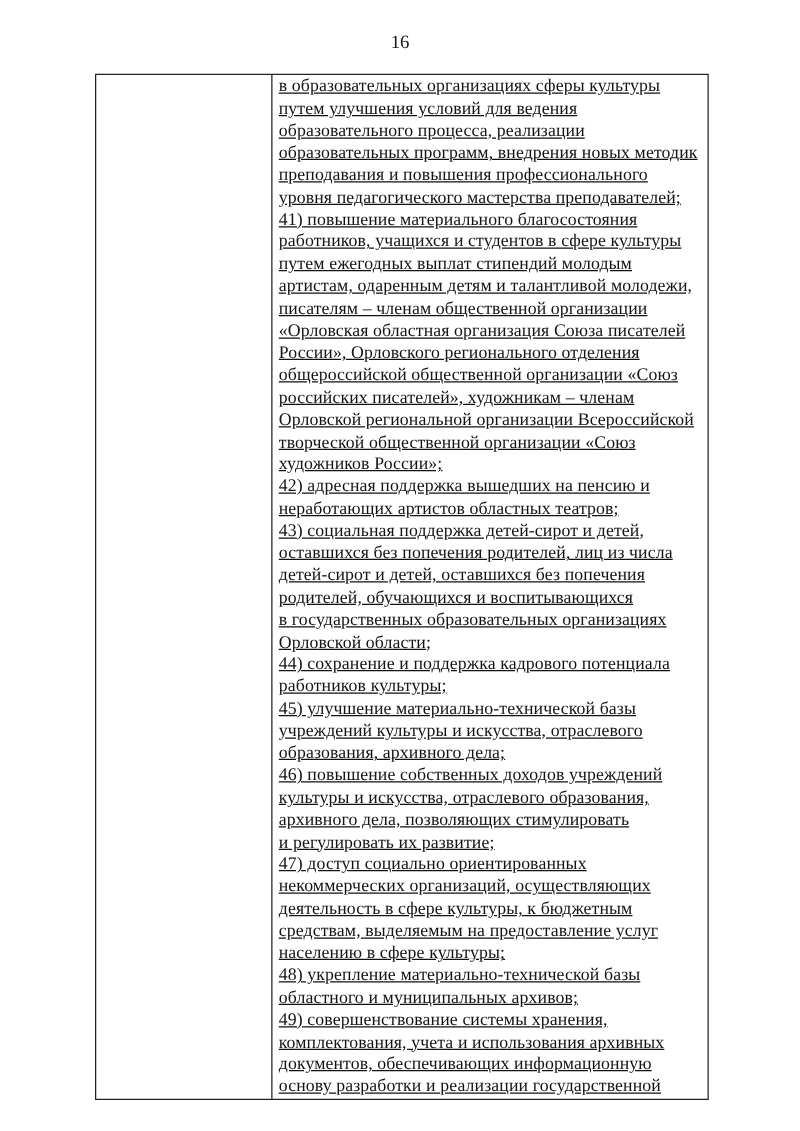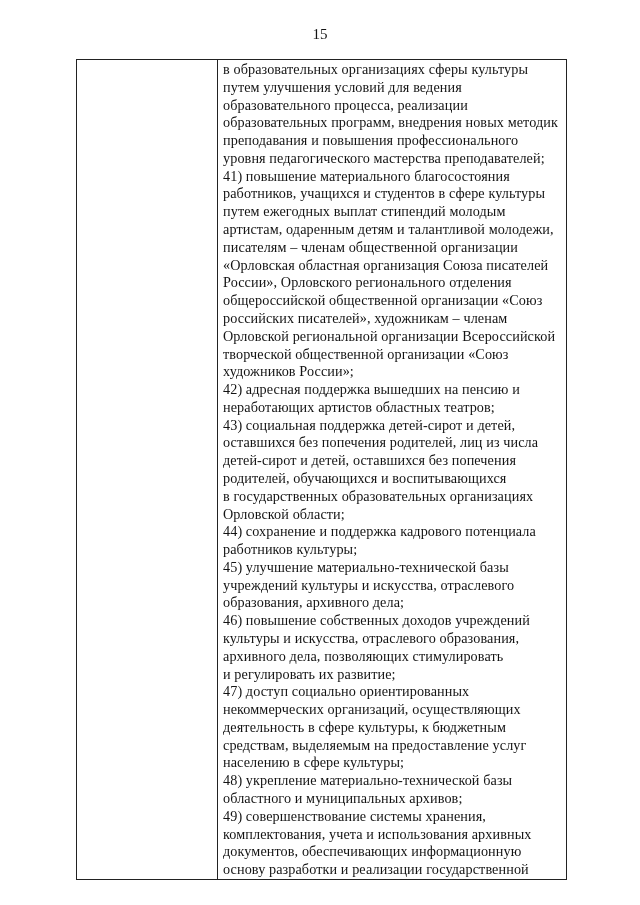--- a/index.html
+++ b/index.html
@@ -28,20 +28,21 @@
   .doc-table {
     position: absolute;
     left: 76px;
     top: 59px;
     width: 491px;
     height: 821px;
     border: 1.4px solid #222222;
     display: flex;
     box-sizing: border-box;
     background: #ffffff;
+    text-decoration: underline;
   }
   .cell-left {
     width: 141px;
     border-right: 1.4px solid #222222;
     box-sizing: border-box;
     flex: none;
   }
   .cell-right {
     flex: 1;
     box-sizing: border-box;
@@ -54,21 +55,21 @@
     white-space: pre-wrap;
     color: #131313;
     letter-spacing: 0.1px;
   }
 </style>
 </head>
 <body>
 
 <div class="page">
 
-  <div class="page-number">15</div>
+  <div class="page-number">16</div>
 
   <div class="doc-table">
     <div class="cell-left"></div>
     <div class="cell-right">
       <div class="body-text">в образовательных организациях сферы культуры
 путем улучшения условий для ведения
 образовательного процесса, реализации
 образовательных программ, внедрения новых методик
 преподавания и повышения профессионального
 уровня педагогического мастерства преподавателей;

